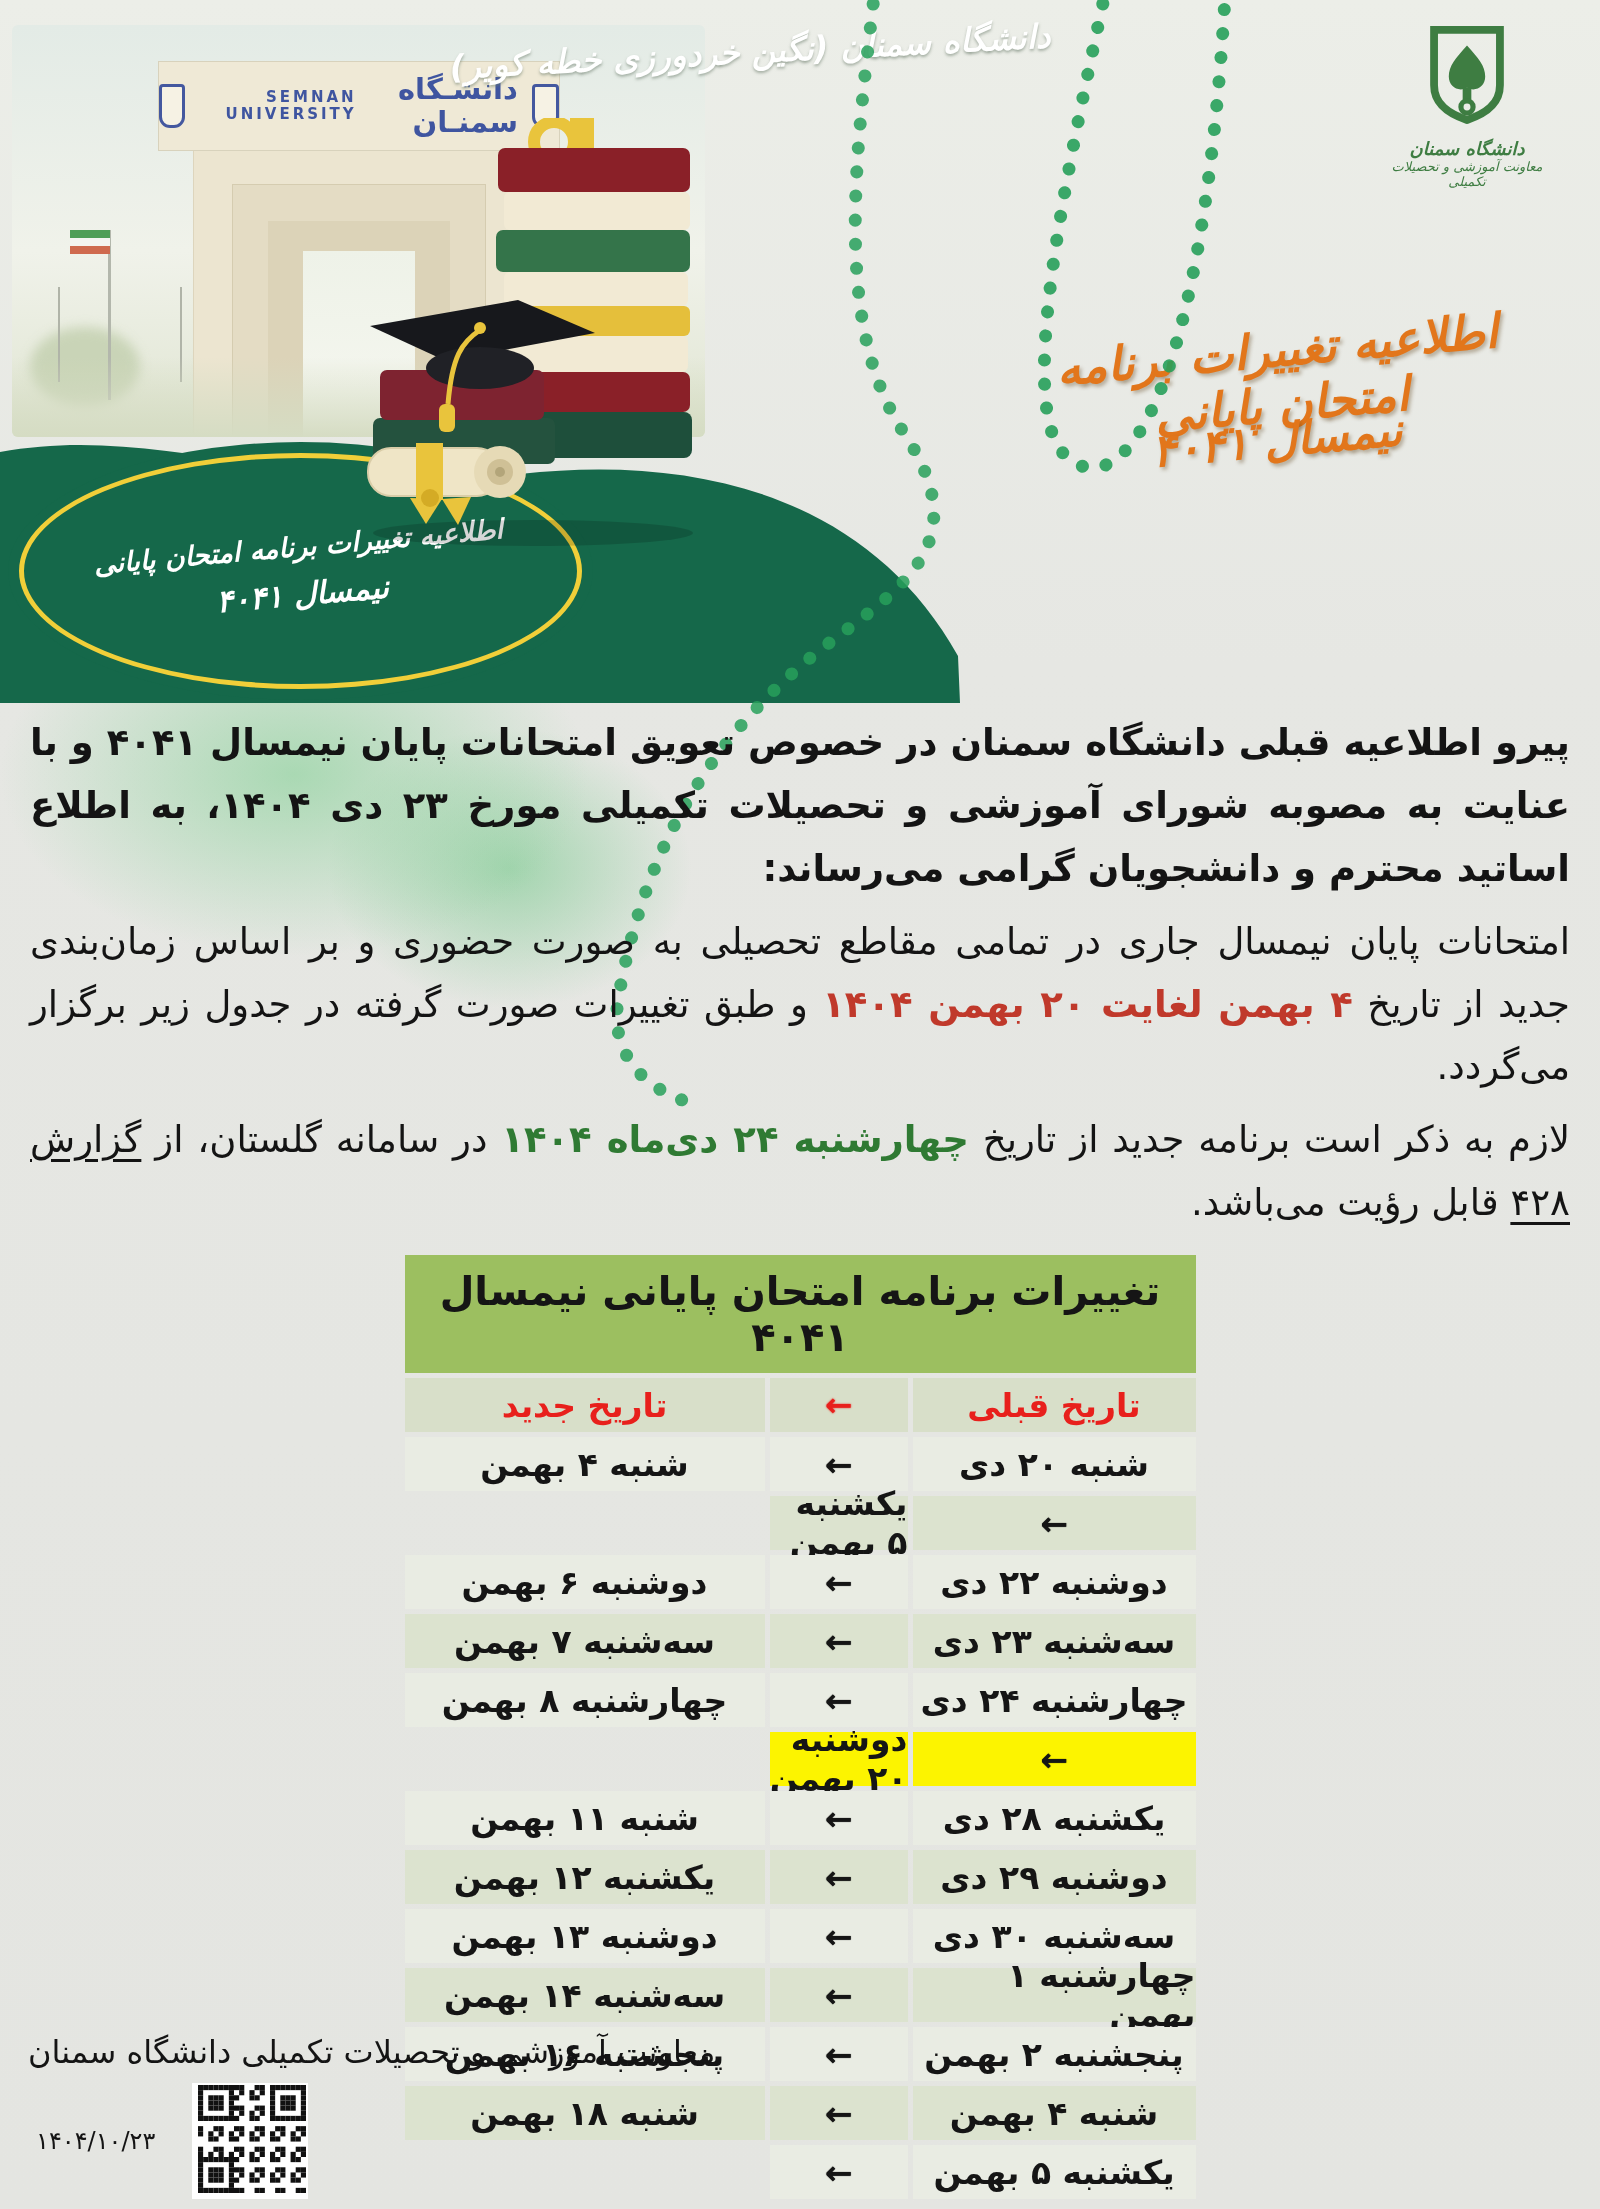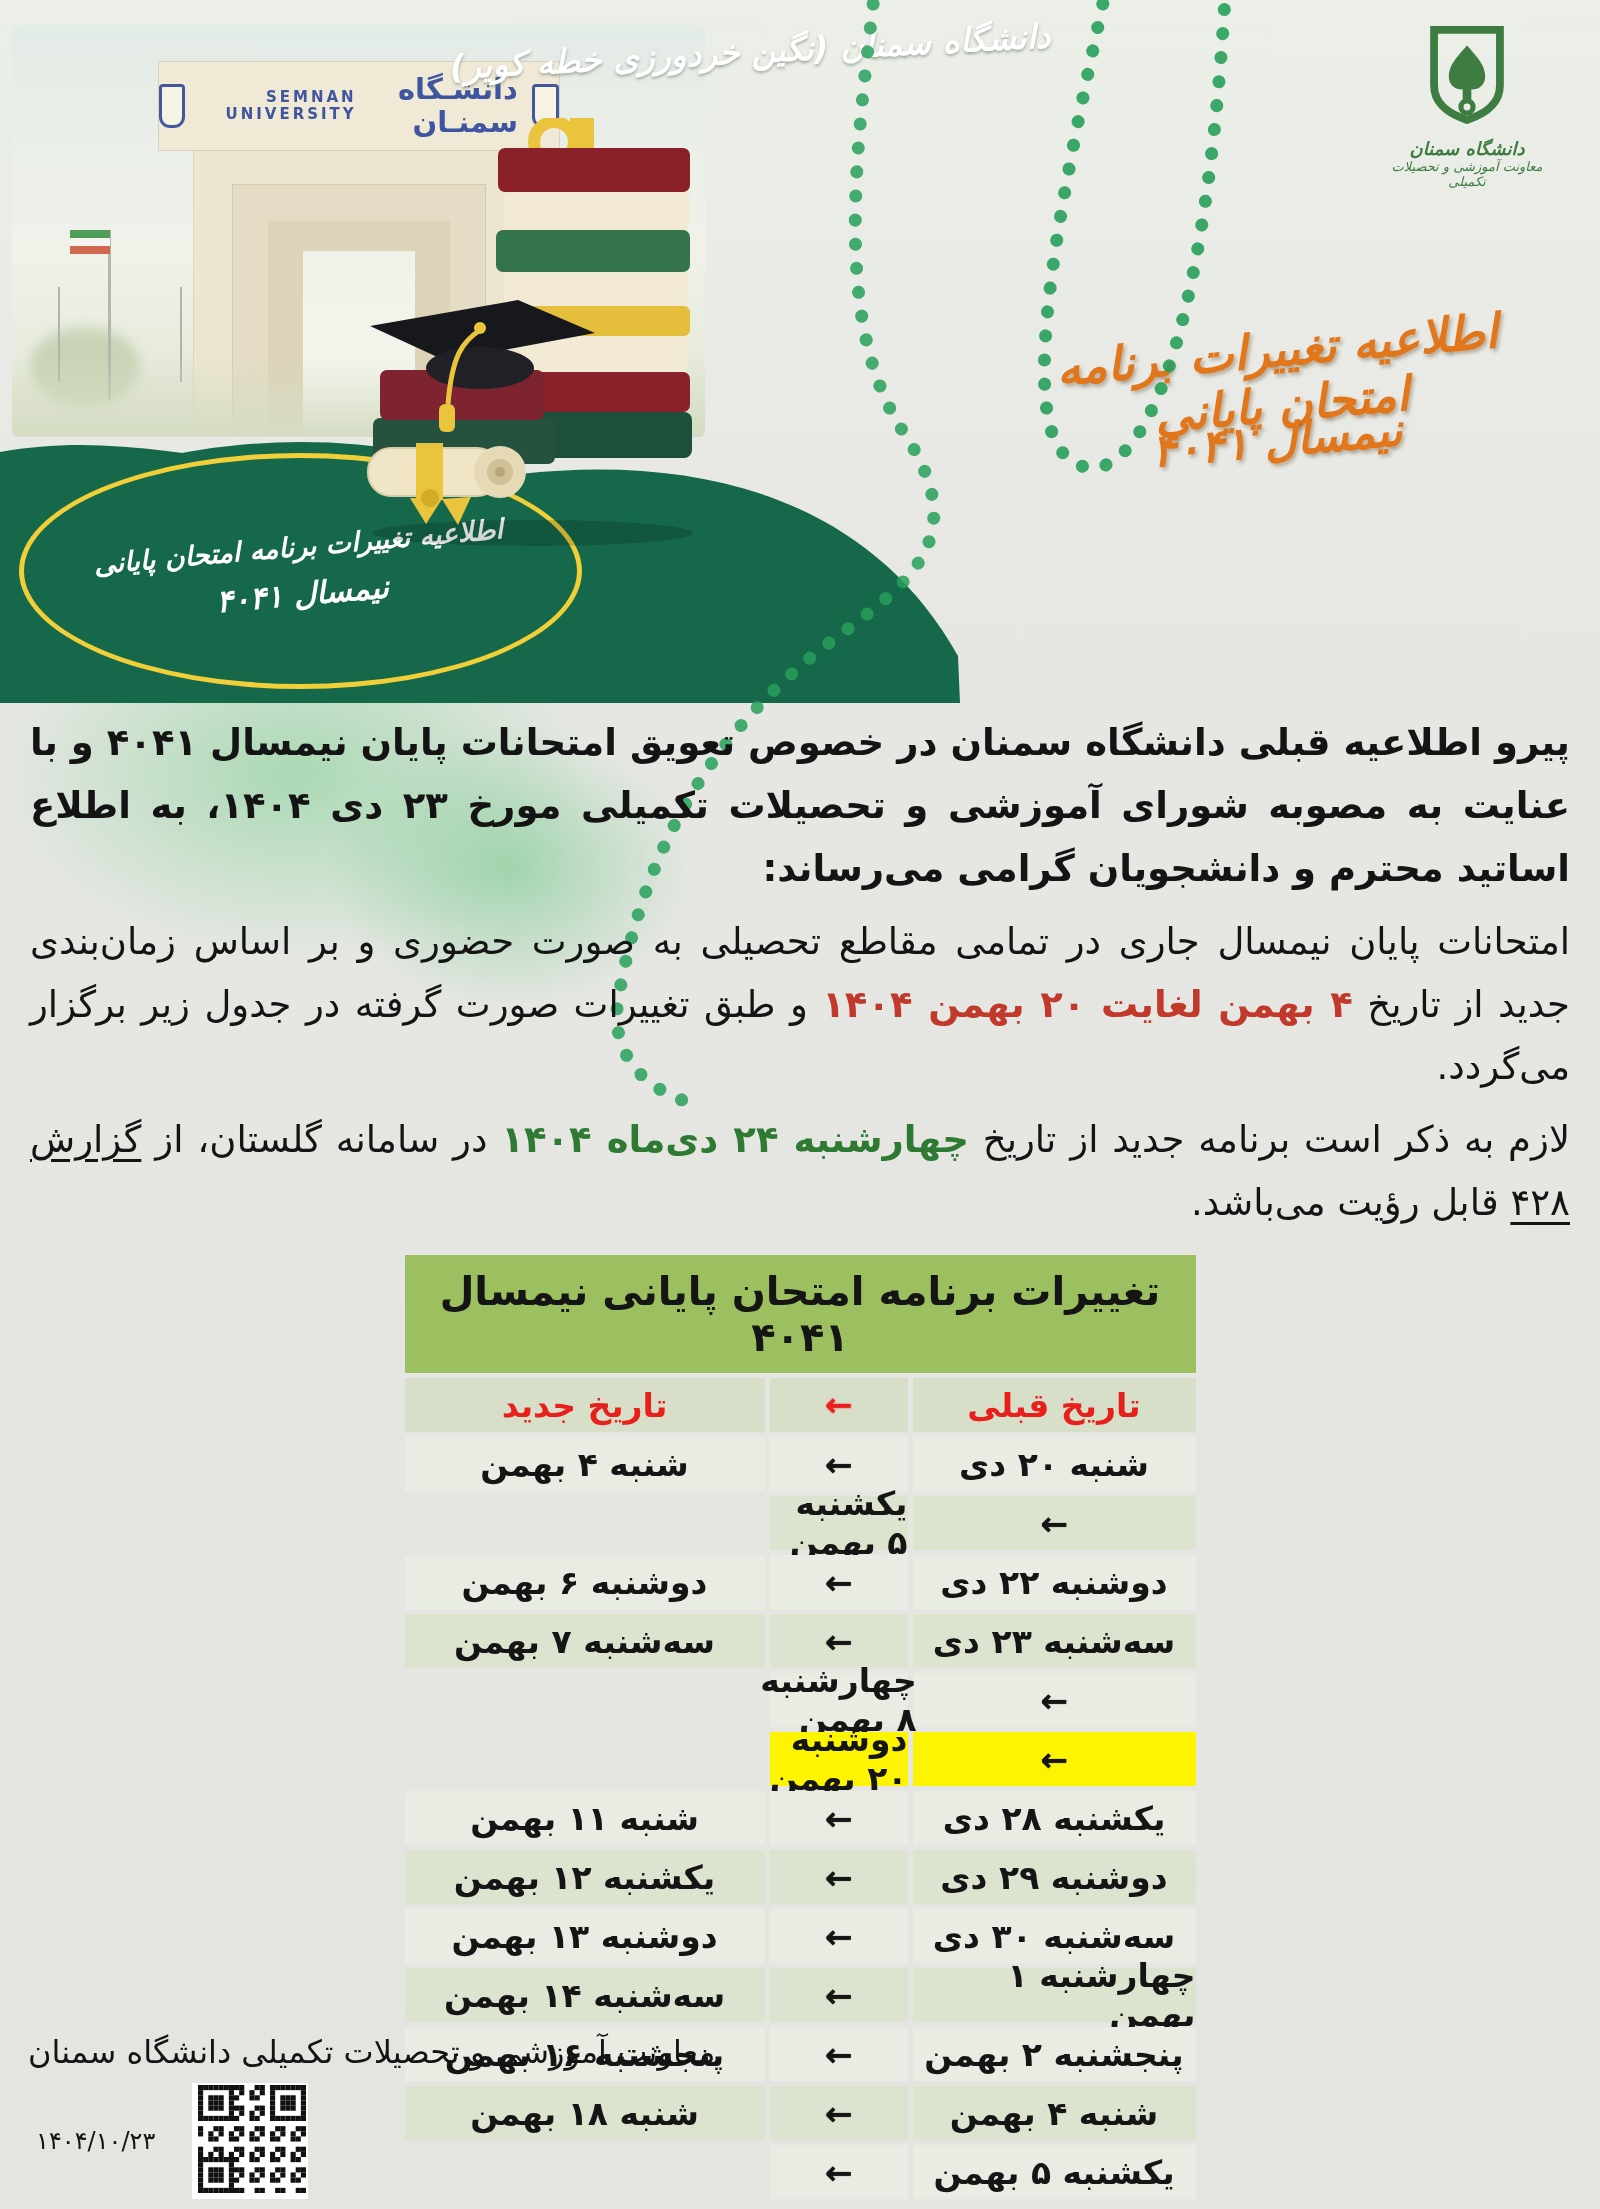--- a/index.html
+++ b/index.html
@@ -203,20 +203,21 @@
             <div class="cell">دوشنبه ۲۲ دی</div>
             <div class="cell arrow-sm">←</div>
             <div class="cell">دوشنبه ۶ بهمن</div>
           </div>
           <div class="trow dark">
             <div class="cell">سه‌شنبه ۲۳ دی</div>
             <div class="cell arrow-sm">←</div>
             <div class="cell">سه‌شنبه ۷ بهمن</div>
           </div>
           <div class="trow light">
+            <div class="cell">چهارشنبه ۲۴ دی</div>
             <div class="cell arrow-sm">←</div>
             <div class="cell">چهارشنبه ۸ بهمن</div>
           </div>
           <div class="trow hl">
             <div class="cell arrow-sm">←</div>
             <div class="cell">دوشنبه ۲۰ بهمن</div>
           </div>
           <div class="trow light">
             <div class="cell">یکشنبه ۲۸ دی</div>
             <div class="cell arrow-sm">←</div>

